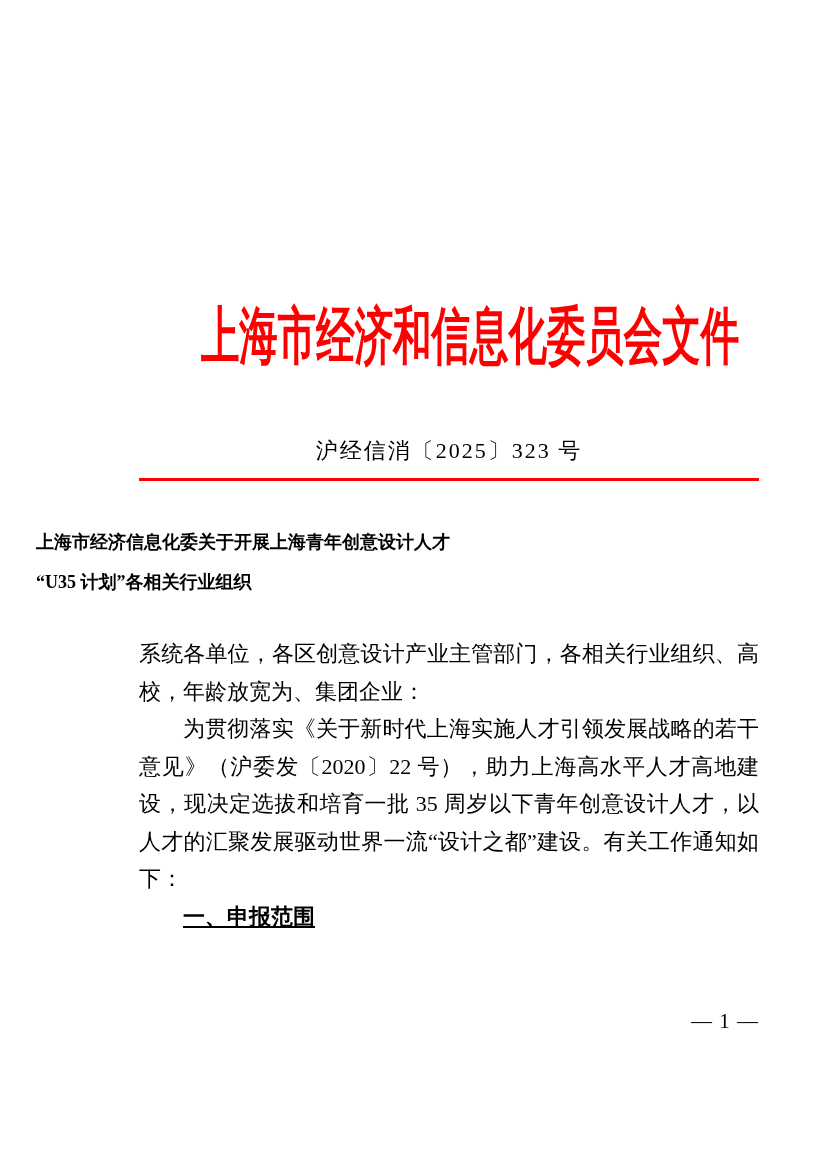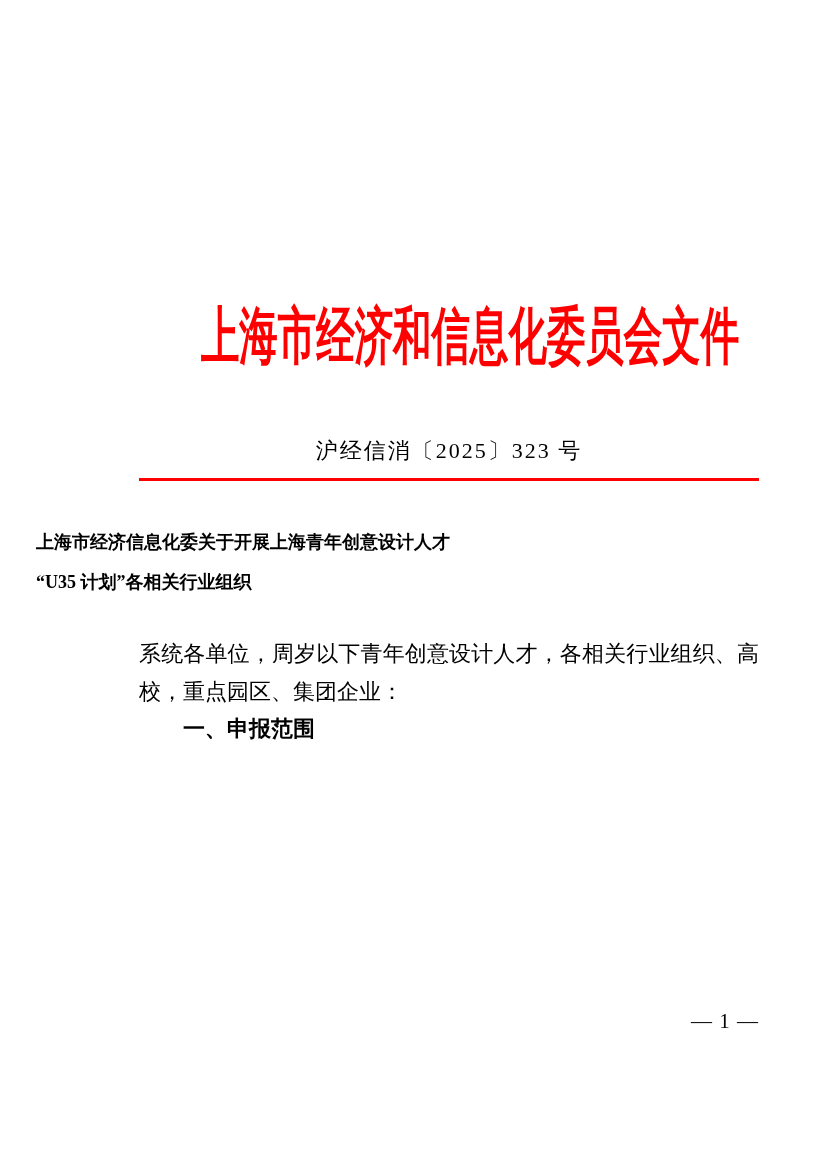--- a/index.html
+++ b/index.html
@@ -80,20 +80,21 @@
   .body-block p {
     margin: 0;
     text-indent: 2em;
   }
   .body-block p.salutation {
     text-indent: 0;
   }
   .body-block p.section-heading {
     font-family: "Liberation Sans", "DejaVu Sans", sans-serif;
     font-weight: bold;
+    text-decoration: underline;
   }
   
   .page-number {
     position: absolute;
     top: 1006px;
     right: 103px;
     font-size: 21px;
     line-height: 30px;
     letter-spacing: 1px;
   }
@@ -110,19 +111,20 @@
   <div class="doc-number">沪经信消〔2025〕323 号</div>
 
   <div class="red-rule"></div>
 
   <div class="doc-title">
     <span class="title-line">上海市经济信息化委关于开展上海青年创意设计人才</span>
     <span class="title-line">“U35 计划”各相关行业组织</span>
   </div>
 
   <div class="body-block">
-    <p class="salutation">系统各单位，周岁以下青年创意设计人才，各相关行业组织、高校，重点园区、集团企业：</p>
+    <p class="salutation">系统各单位，各区创意设计产业主管部门，各相关行业组织、高校，年龄放宽为、集团企业：</p>
+    <p class="para">为贯彻落实《关于新时代上海实施人才引领发展战略的若干意见》（沪委发〔2020〕22 号），助力上海高水平人才高地建设，现决定选拔和培育一批 35 周岁以下青年创意设计人才，以人才的汇聚发展驱动世界一流“设计之都”建设。有关工作通知如下：</p>
     <p class="section-heading">一、申报范围</p>
   </div>
 
   <div class="page-number">— 1 —</div>
 
 </div>
 
 </body></html>

